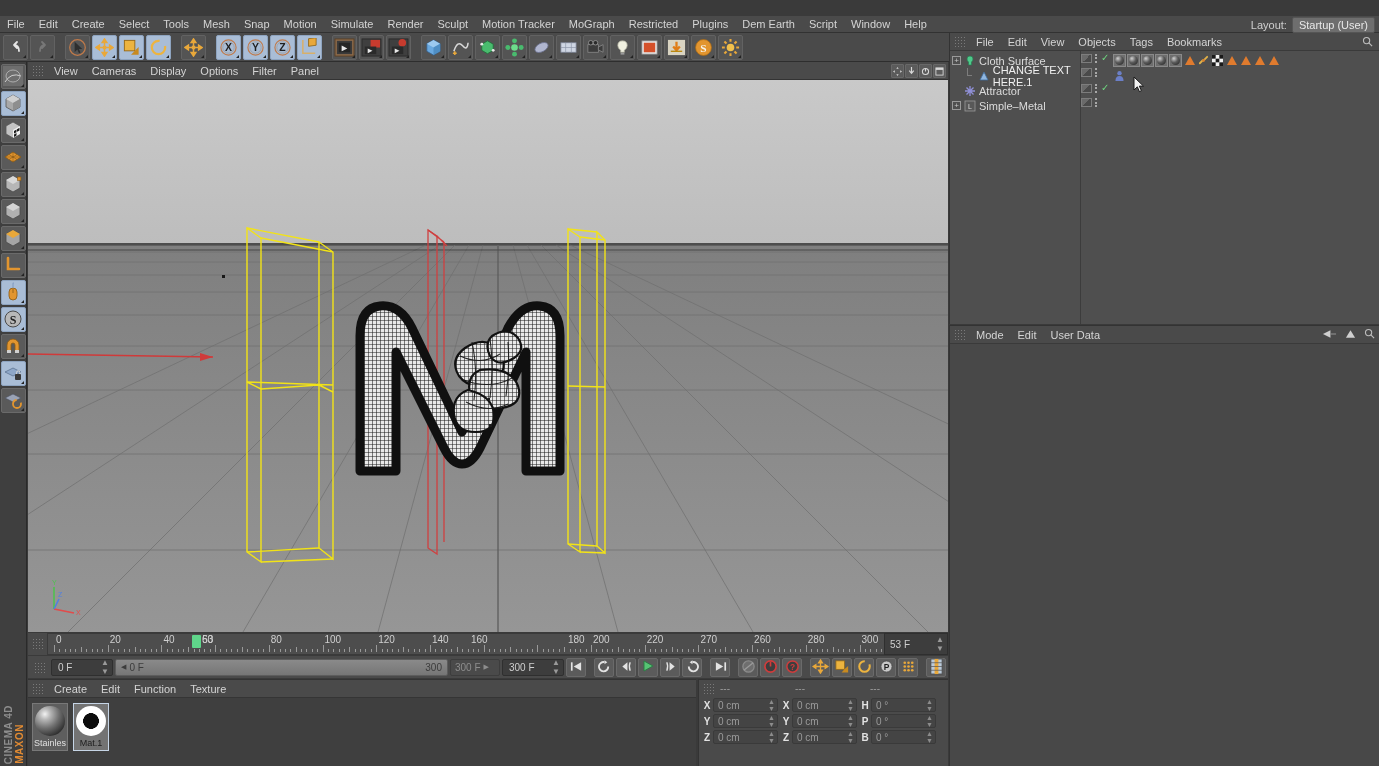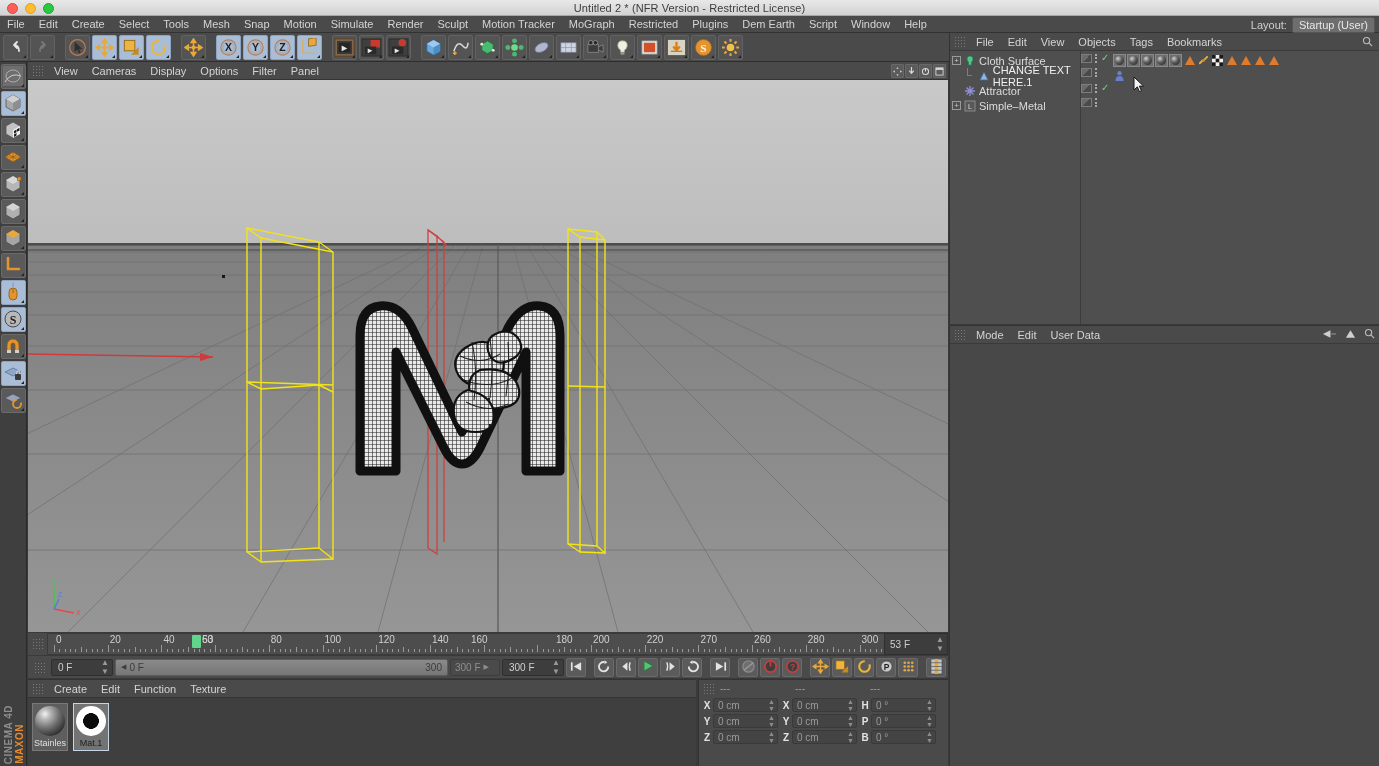--- a/index.html
+++ b/index.html
@@ -236,28 +236,20 @@
   }
   .am-header { height:18px; background:#4a4a4a; display:flex; align-items:center; position:relative; border-bottom:1px solid #3a3a3a;}
   .am-icons { position:absolute; right:4px; top:2px; display:flex; gap:8px; align-items:center;}
   .am-body { height:423px; background:#484848; }
 </style>
 </head>
 <body>
 
 <div id="app">
 
-  <div class="titlebar">
-    <div class="traffic">
-      <div class="tl r"></div>
-      <div class="tl y"></div>
-      <div class="tl g"></div>
-    </div>
-    <div class="title-text">Untitled 2 * (NFR Version - Restricted License)</div>
-  </div>
 
   <div class="menubar" id="menubar">
       <div class="menu-item">File</div>
       <div class="menu-item">Edit</div>
       <div class="menu-item">Create</div>
       <div class="menu-item">Select</div>
       <div class="menu-item">Tools</div>
       <div class="menu-item">Mesh</div>
       <div class="menu-item">Snap</div>
       <div class="menu-item">Motion</div>
@@ -812,21 +804,21 @@
         <div class="tick-lbl" style="left: 222.805px;">80</div>
         <div class="tick" style="left: 220.805px; height: 7px;"></div>
         <div class="tick-lbl" style="left: 276.506px;">100</div>
         <div class="tick" style="left: 274.506px; height: 7px;"></div>
         <div class="tick-lbl" style="left: 330.208px;">120</div>
         <div class="tick" style="left: 328.208px; height: 7px;"></div>
         <div class="tick-lbl" style="left: 383.909px;">140</div>
         <div class="tick" style="left: 381.909px; height: 7px;"></div>
         <div class="tick-lbl" style="left: 423px;">160</div>
         <div class="tick" style="left: 435.61px; height: 7px;"></div>
-        <div class="tick-lbl" style="left: 508px;">180</div>
+        <div class="tick-lbl" style="left: 520px;">180</div>
         <div class="tick" style="left: 489.312px; height: 7px;"></div>
         <div class="tick-lbl" style="left: 545.013px;">200</div>
         <div class="tick" style="left: 543.013px; height: 7px;"></div>
         <div class="tick-lbl" style="left: 598.714px;">220</div>
         <div class="tick" style="left: 596.714px; height: 7px;"></div>
         <div class="tick-lbl" style="left: 652.416px;">270</div>
         <div class="tick" style="left: 650.416px; height: 7px;"></div>
         <div class="tick-lbl" style="left: 706.117px;">260</div>
         <div class="tick" style="left: 704.117px; height: 7px;"></div>
         <div class="tick-lbl" style="left: 759.818px;">280</div>

